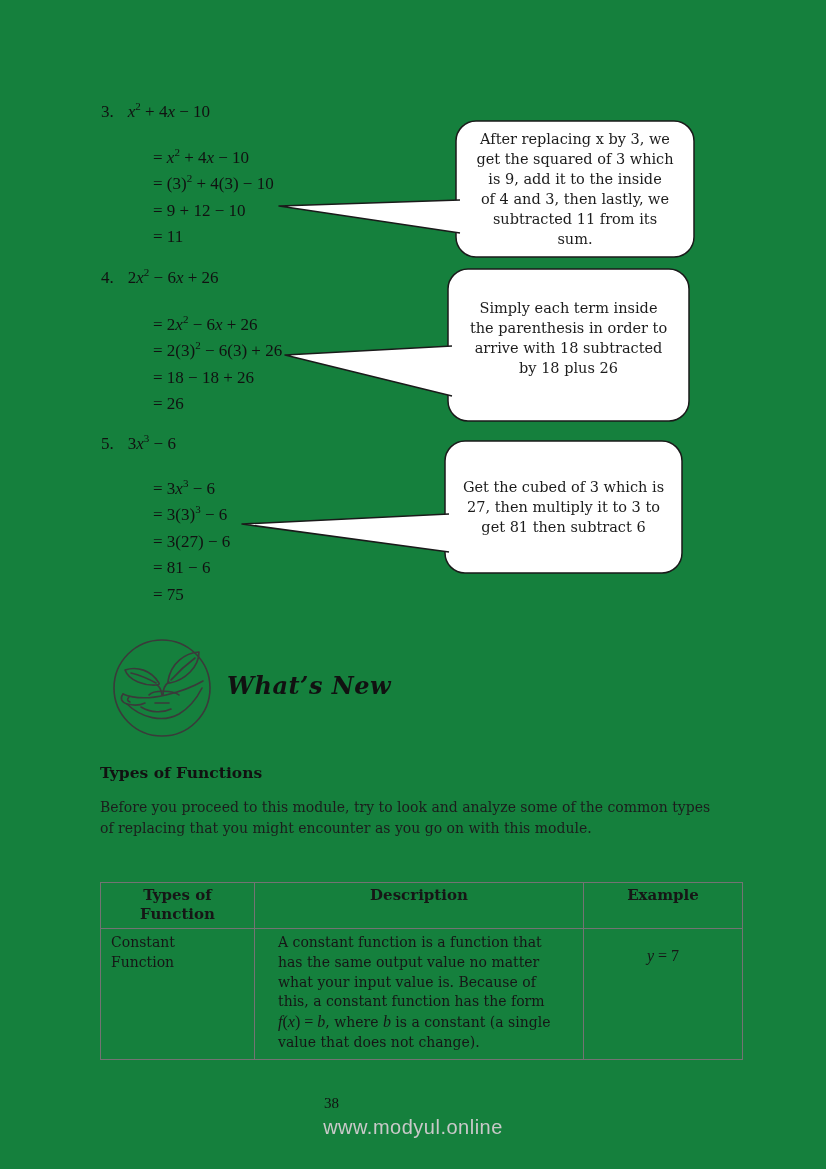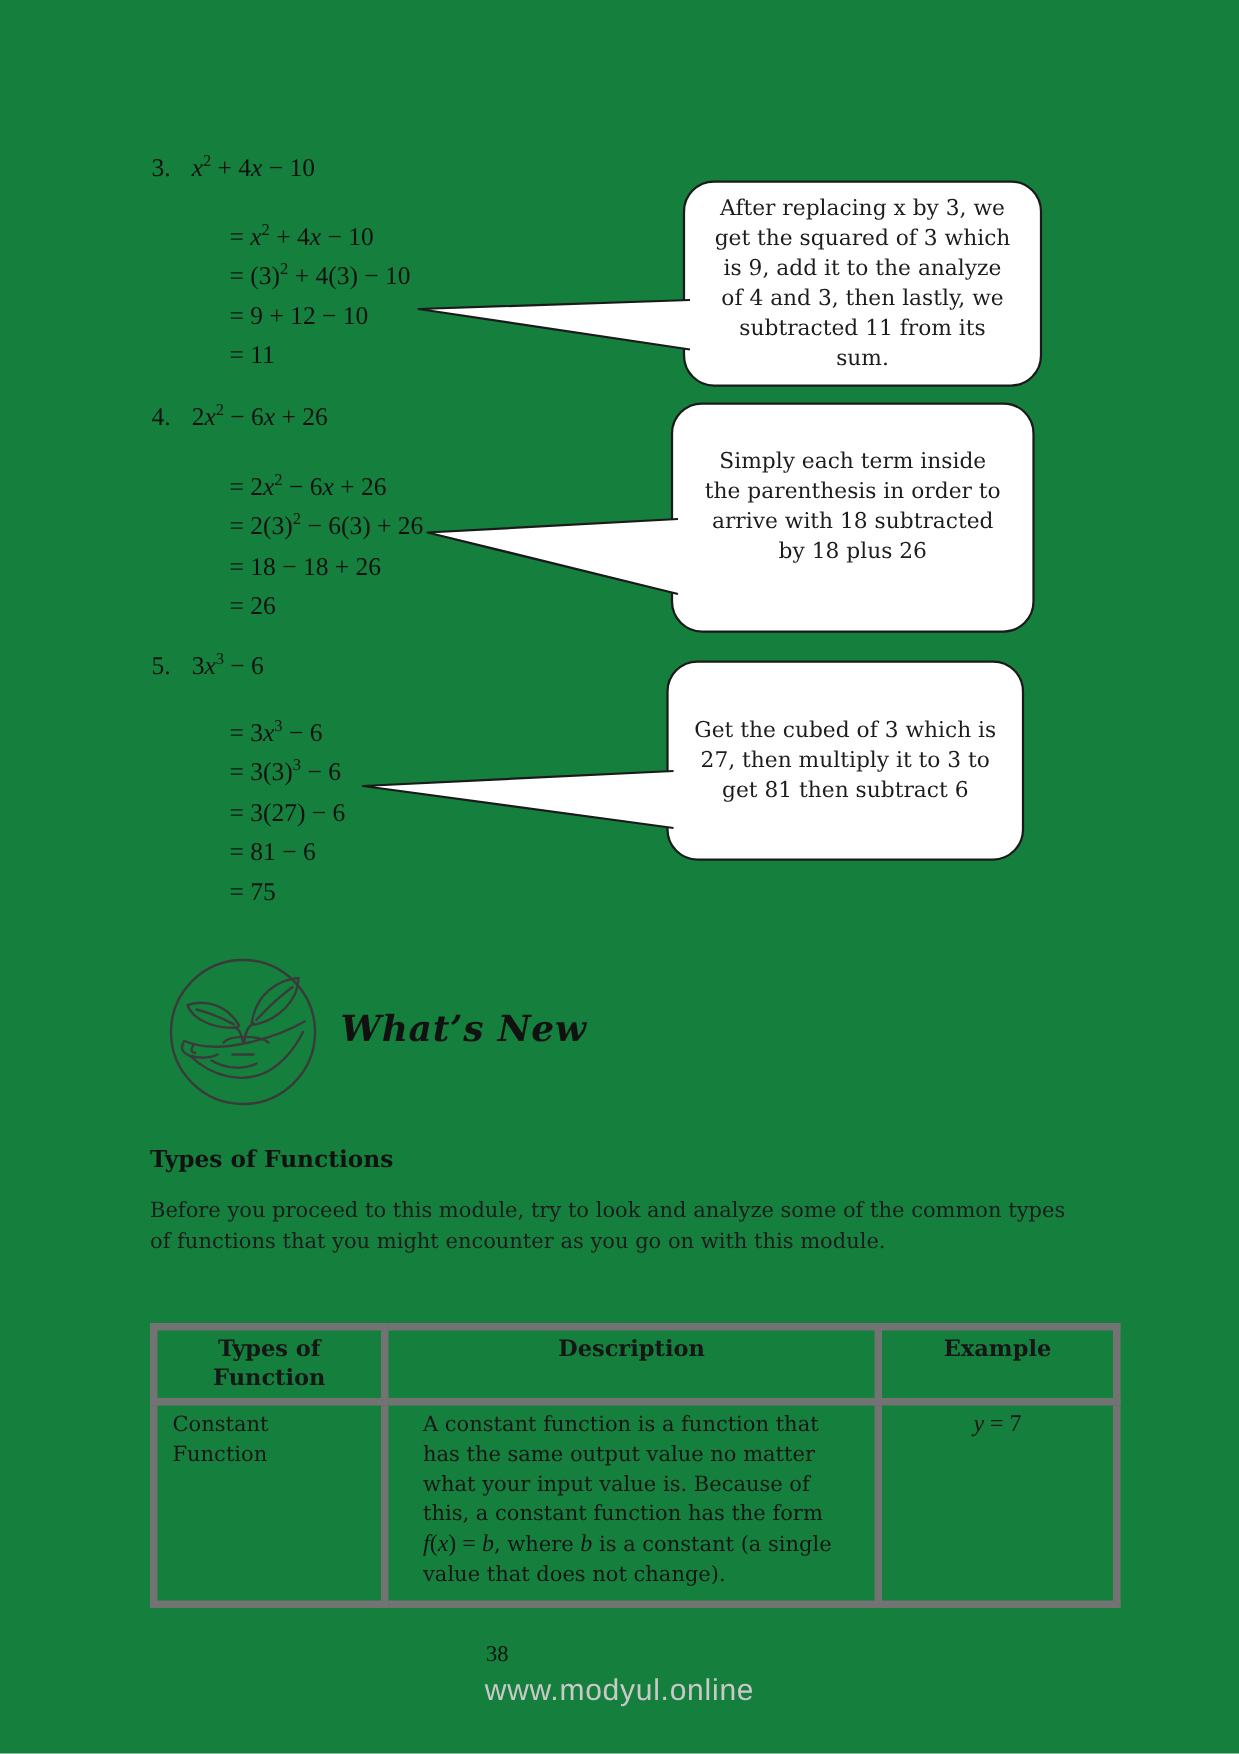--- a/index.html
+++ b/index.html
@@ -49,29 +49,29 @@
     font-size: 15.5px; font-weight: bold; color: #111;
   }
   .intro-par { position: absolute; left: 100px; top: 797px; font-size: 14px; line-height: 21px; }
   .intro-par div { white-space: nowrap; }
   
   .ftable {
     position: absolute; left: 100px; top: 882px; width: 642px;
     border-collapse: collapse; table-layout: fixed;
     font-size: 14px; color: #161616;
   }
-  .ftable td, .ftable th { border: 5px solid #737373; vertical-align: top; }
+  .ftable td, .ftable th { border: 1px solid #737373; vertical-align: top; }
   .ftable th { font-weight: bold; text-align: center; font-size: 15px; padding: 3px 4px 4px; line-height: 19px; }
   .col-type { width: 154px; }
   .col-desc { width: 329px; }
   .col-ex   { width: 159px; }
   .cell-type { padding: 4px 10px; line-height: 19.5px; }
   .cell-type span { display: inline-block; max-width: 95px; }
   .cell-desc { padding: 4px 23px 6px; line-height: 19.8px; }
-  .cell-ex { padding: 4px 4px; text-align: center; }
+  .cell-ex { padding: 18px 4px; text-align: center; }
   .mathinline { font-family: "Liberation Serif", serif; font-size: 16px; white-space: nowrap; }
   .mathinline i { font-style: italic; }
   .th-narrow { display: inline-block; max-width: 95px; }
   
   .page-number {
     position: absolute; left: 0; top: 1095px; width: 663px;
     text-align: center; font-size: 15px; color: #111;
     font-family: "Liberation Serif", serif;
   }
   .watermark {
@@ -126,21 +126,21 @@
       <path d="M 452 346 L 285 355 L 452 396"></path>
 
       <rect x="445" y="441" width="237" height="132" rx="20" ry="20"></rect>
       <path d="M 449 514 L 242 524 L 449 552"></path>
     </g>
   </svg>
 
   <div class="bubble-text" style="left:456px; top:121px; width:238px; height:136px;">
     <div>After replacing x by 3, we</div>
     <div>get the squared of 3 which</div>
-    <div>is 9, add it to the analyze</div>
+    <div>is 9, add it to the inside</div>
     <div>of 4 and 3, then lastly, we</div>
     <div>subtracted 11 from its</div>
     <div>sum.</div>
   </div>
 
   <div class="bubble-text" style="left:448px; top:269px; width:241px; height:138px;">
     <div>Simply each term inside</div>
     <div>the parenthesis in order to</div>
     <div>arrive with 18 subtracted</div>
     <div>by 18 plus 26</div>
@@ -176,21 +176,21 @@
 
       <path d="M30,70 C40,76 52,76 60,72"></path>
       <path d="M44,66 L58,66"></path>
     </g>
   </svg>
   <div class="wn-title">What’s New</div>
 
   <div class="intro-heading">Types of Functions</div>
   <div class="intro-par">
     <div>Before you proceed to this module, try to look and analyze some of the common types</div>
-    <div>of functions that you might encounter as you go on with this module.</div>
+    <div>of replacing that you might encounter as you go on with this module.</div>
   </div>
 
   <table class="ftable">
     <colgroup>
         <col class="col-type">
         <col class="col-desc">
         <col class="col-ex">
       </colgroup>
     <tbody>
         <tr>

